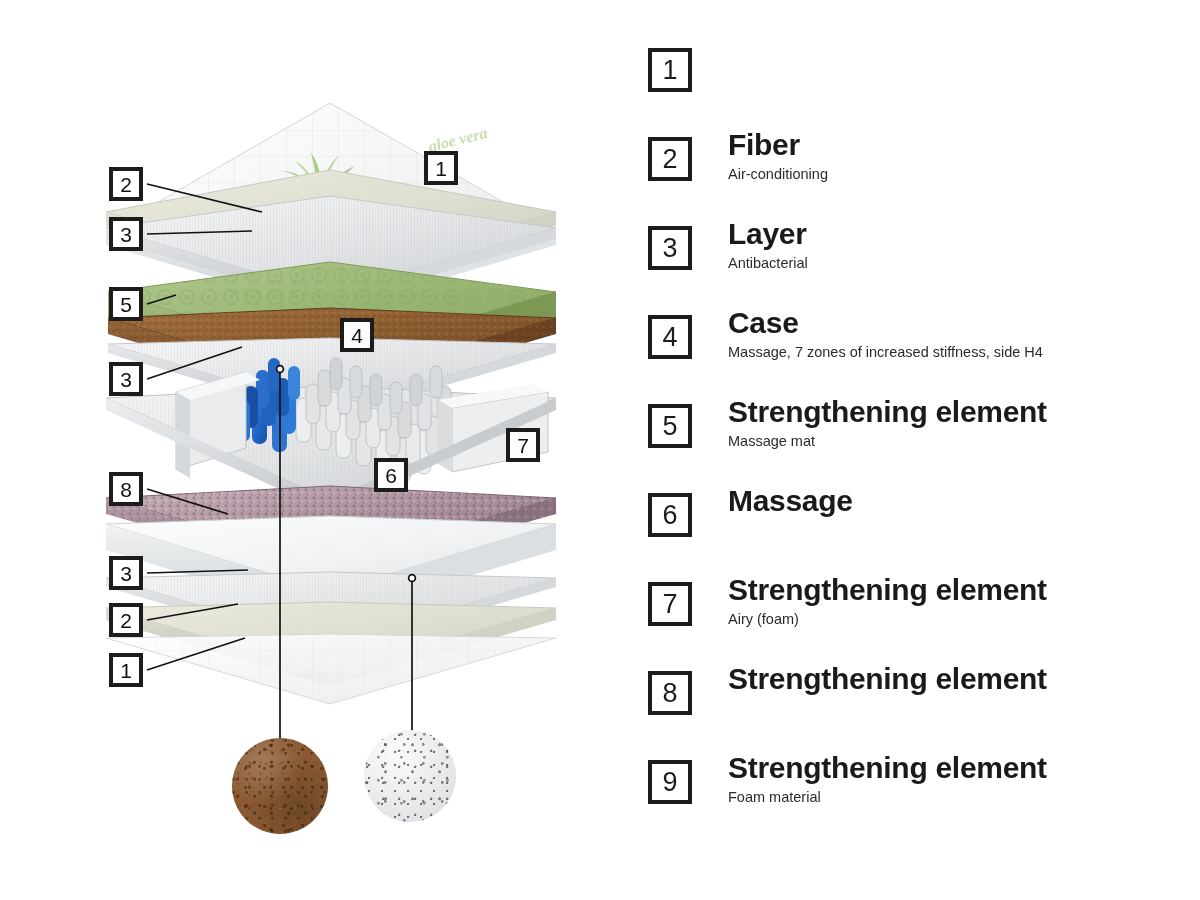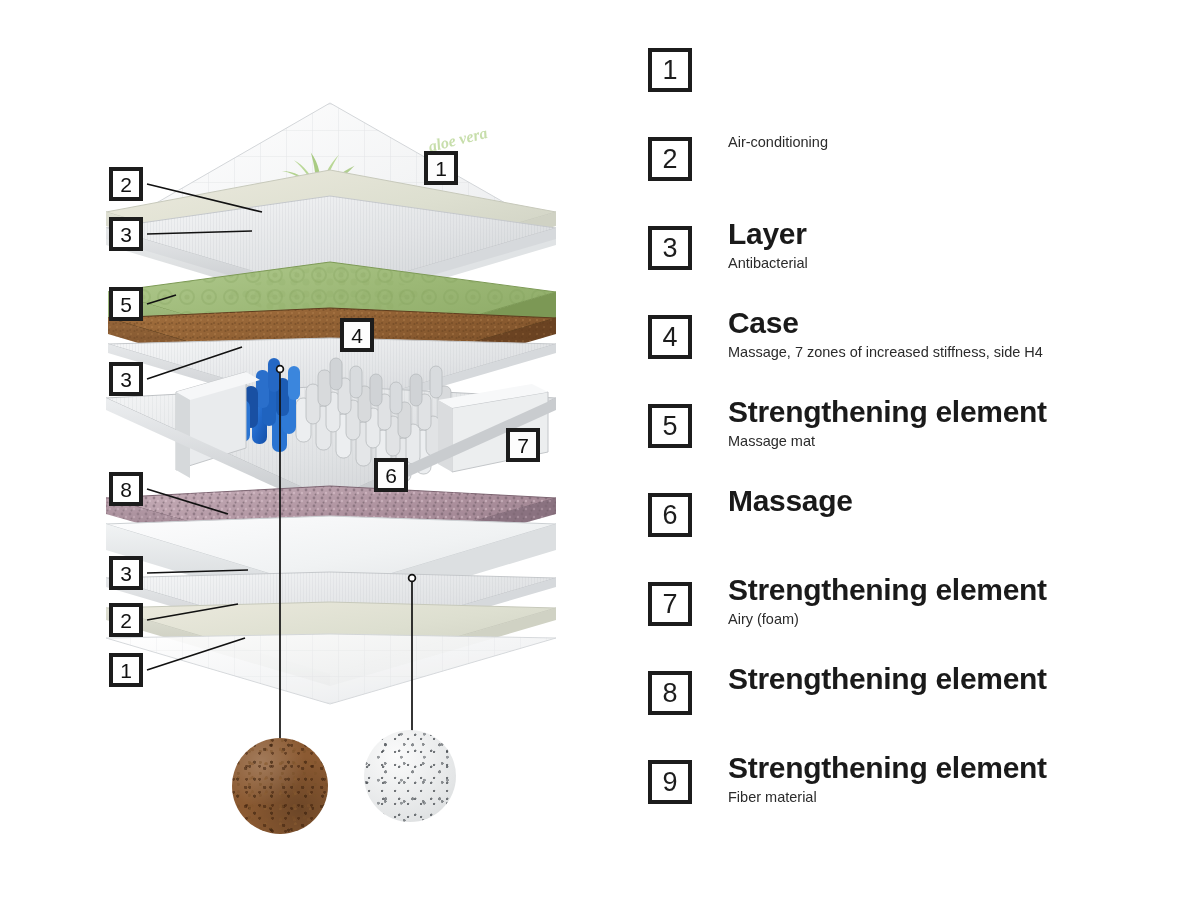--- a/index.html
+++ b/index.html
@@ -412,20 +412,21 @@
 
   <div class="legend">
 
     <div class="legend-item">
       <div class="legend-num">1</div>
     </div>
 
     <div class="legend-item">
       <div class="legend-num">2</div>
       <div class="legend-text">
+        <div class="legend-title">Fiber</div>
         <div class="legend-sub">Air-conditioning</div>
       </div>
     </div>
 
     <div class="legend-item">
       <div class="legend-num">3</div>
       <div class="legend-text">
         <div class="legend-title">Layer</div>
         <div class="legend-sub">Antibacterial</div>
       </div>
@@ -466,18 +467,18 @@
       <div class="legend-num">8</div>
       <div class="legend-text">
         <div class="legend-title">Strengthening element</div>
       </div>
     </div>
 
     <div class="legend-item">
       <div class="legend-num">9</div>
       <div class="legend-text">
         <div class="legend-title">Strengthening element</div>
-        <div class="legend-sub">Fiber material</div>
+        <div class="legend-sub">Foam material</div>
       </div>
     </div>
 
   </div>
 </div>
 
 </body></html>

